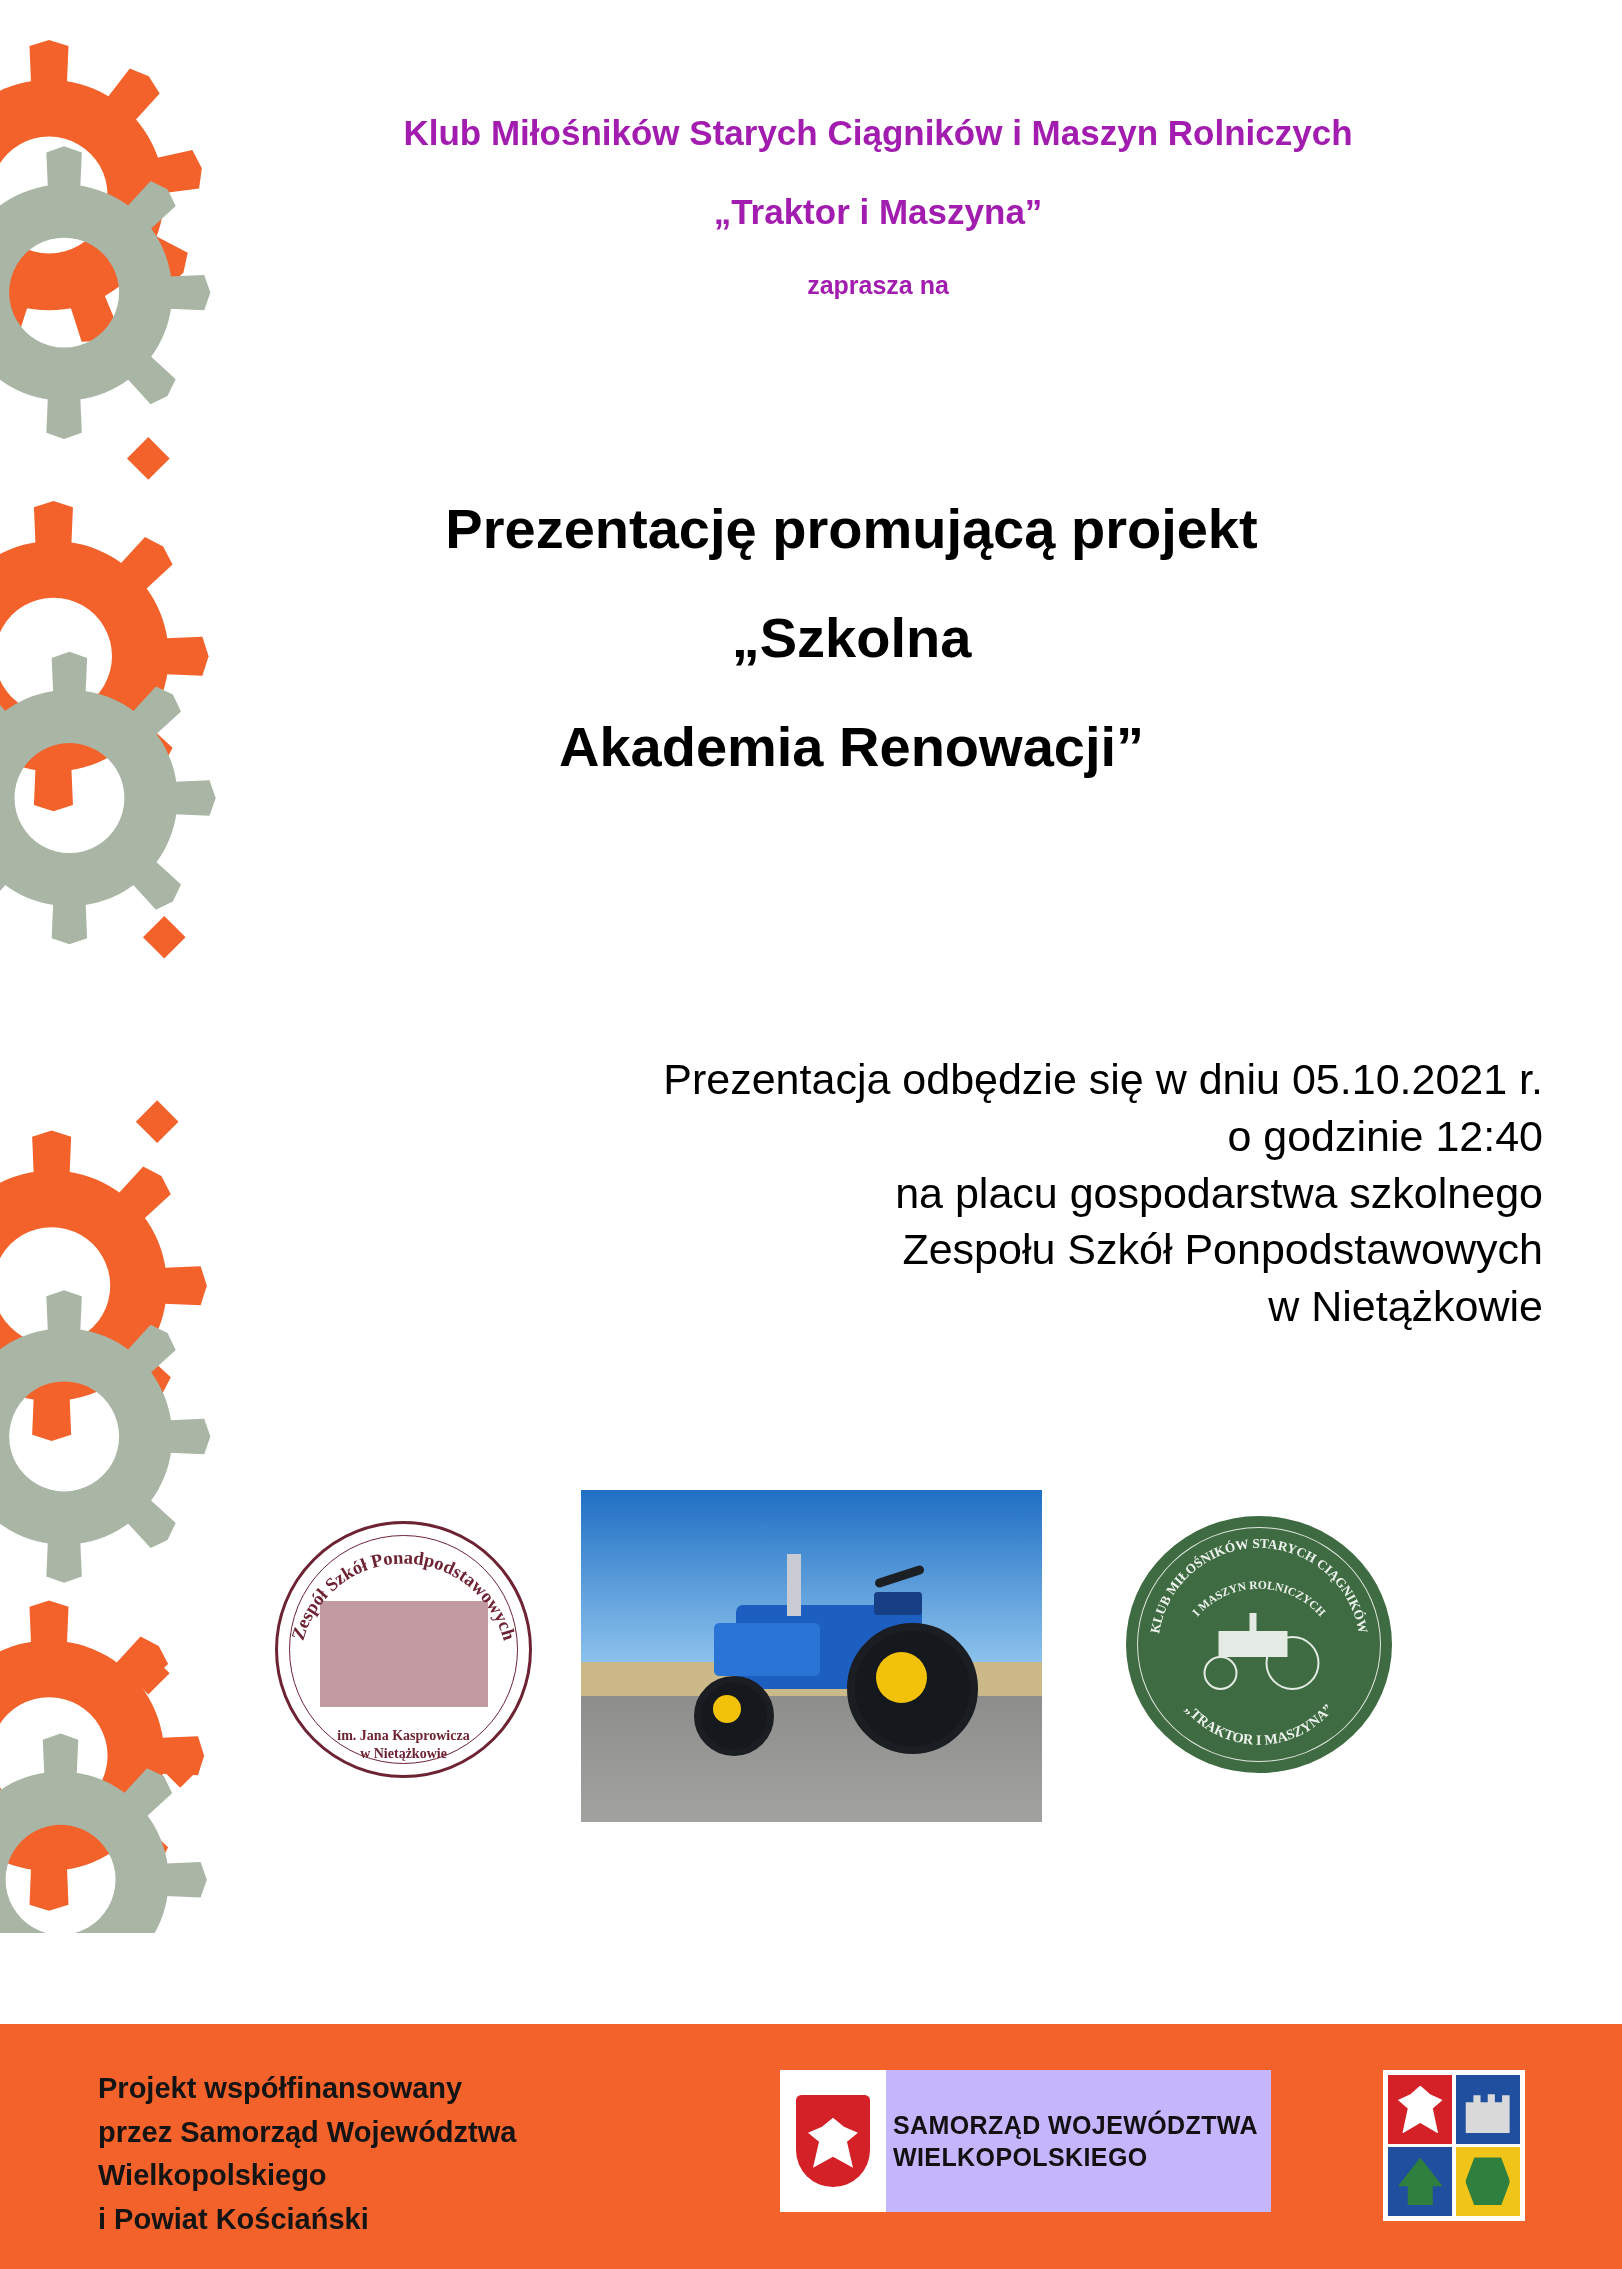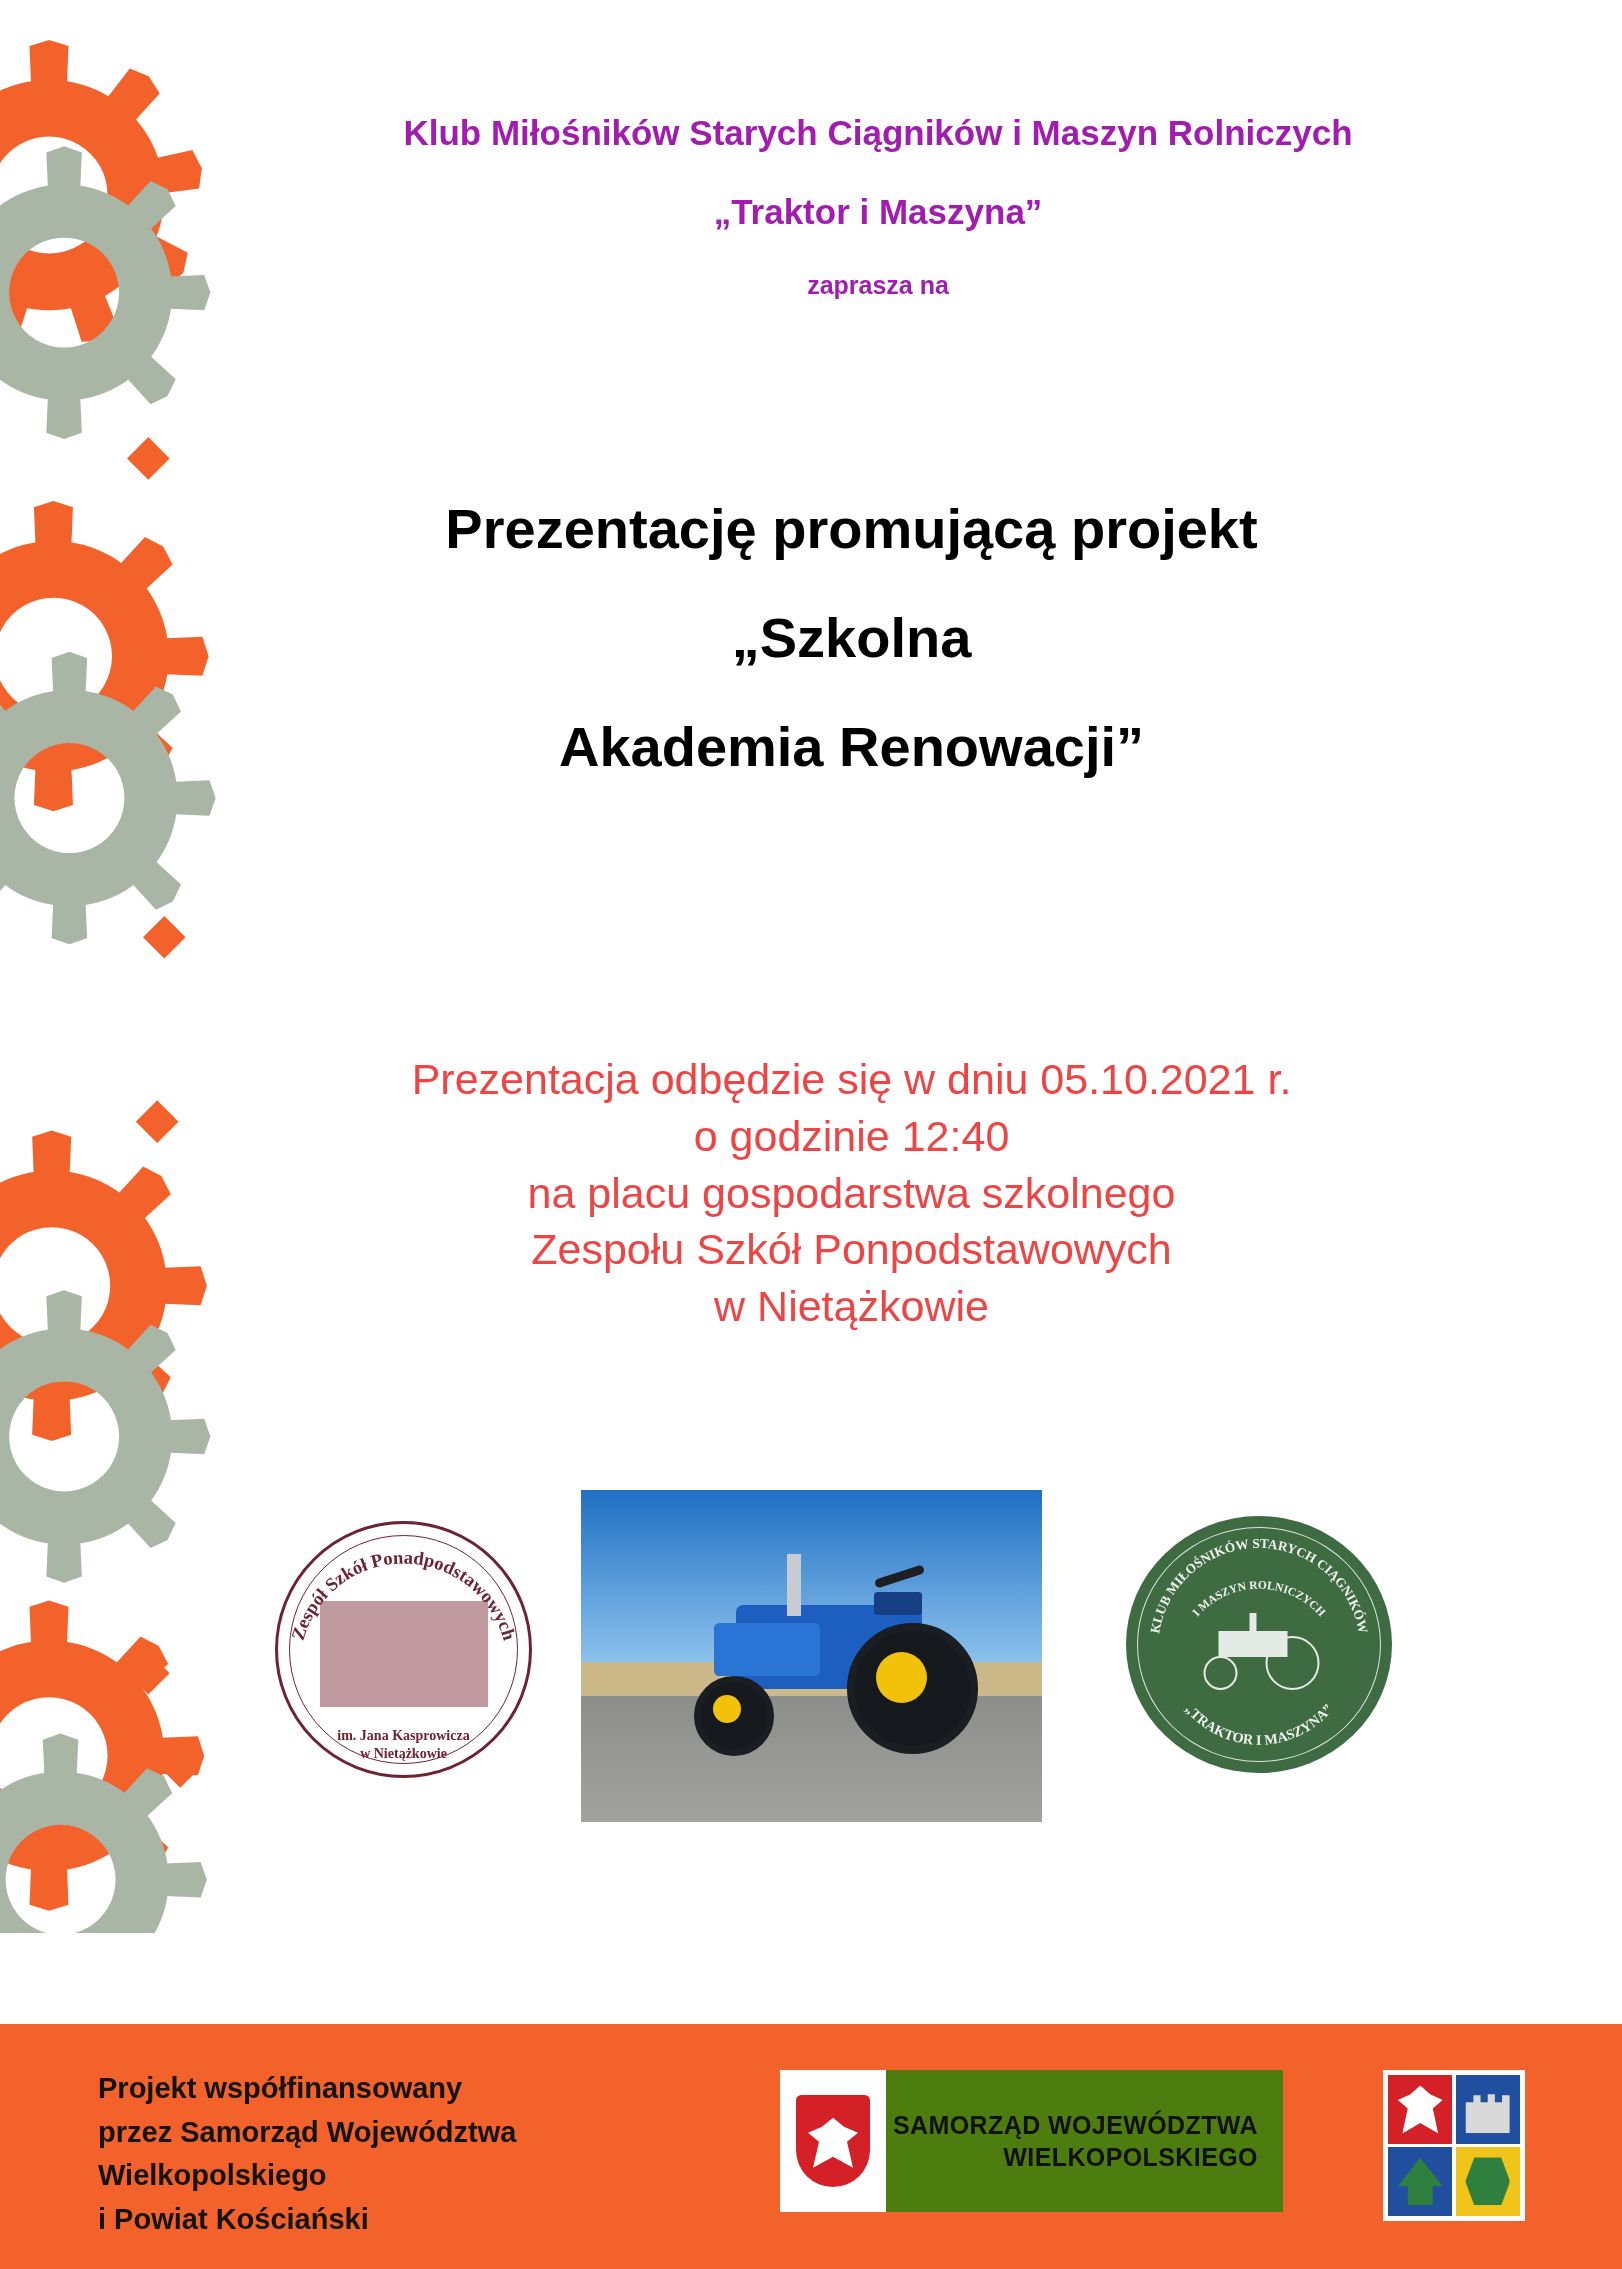--- a/index.html
+++ b/index.html
@@ -65,23 +65,24 @@
   
   .details-block {
     position: absolute;
     left: 160px;
     top: 1051px;
     width: 1383px;
     text-align: center;
   }
   .details-line {
     font-size: 43px;
-    color: #ef4444;
+    color: #000000;
     line-height: 1.32;
     white-space: nowrap;
+    text-align: right;
   }
 
   
   .logos-row {
     position: absolute;
     left: 0;
     top: 1472px;
     width: 1623px;
     height: 372px;
   }
@@ -257,23 +258,22 @@
     transform: translate(-50%,-50%);
     width: 50px;
     height: 50px;
     background: #ffffff;
     clip-path: polygon(50% 0%, 72% 18%, 100% 30%, 78% 48%, 90% 100%, 50% 78%, 10% 100%, 22% 48%, 0% 30%, 28% 18%);
   }
   .samorzad-text {
     display: flex;
     flex-direction: column;
     justify-content: center;
-    padding: 0 25px 0 7px;
-    background: #4d7c0f;
-    text-align: right;
+    padding: 0 13px 0 7px;
+    background: #c4b5fd;
   }
   .samorzad-text div {
     font-weight: bold;
     font-size: 25px;
     letter-spacing: 0.4px;
     color: #111;
     line-height: 1.3;
     white-space: nowrap;
   }
 

